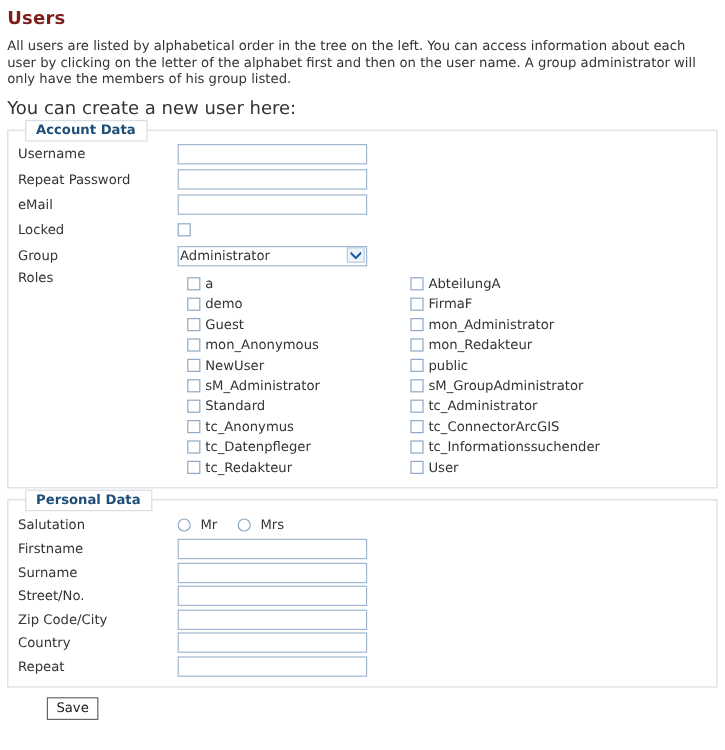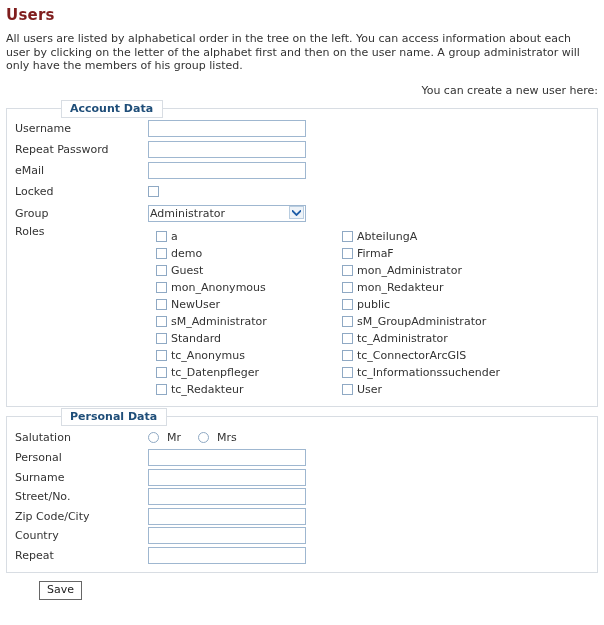--- a/index.html
+++ b/index.html
@@ -35,24 +35,23 @@
   }
   .intro {
     margin: 8px 6px 0 6px;
     font-size: 11px;
     line-height: 13.5px;
     color: #333333;
     width: 580px;
   }
   .intro-2 {
     margin: 11px 6px 0 6px;
-    font-size: 11px;
+    font-size: 15px;
     line-height: 13.5px;
     color: #333333;
-    text-align: right;
   }
 
   
   .fset {
     position: relative;
     margin: 11px 6px 0 6px;
     border: 1px solid #d8dde3;
     border-top: 1px solid #d8dde3;
     background: #ffffff;
     padding: 9px 0 8px 0;
@@ -61,21 +60,20 @@
     position: absolute;
     top: -9px;
     left: 14px;
     background: #ffffff;
     border: 1px solid #d8dde3;
     padding: 2px 9px 2px 8px;
     font-size: 11px;
     font-weight: bold;
     color: #1f4e79;
     line-height: 12px;
-    margin-left: 40px;
   }
 
   
   .row {
     display: flex;
     align-items: center;
     height: 21px;
     padding-left: 8px;
   }
   .row .lbl {
@@ -389,21 +387,21 @@
           </label>
           <label class="radio-opt">
             <span class="rdo"></span>
             <span class="rdo-lbl">Mrs</span>
           </label>
         </div>
       </div>
     </div>
 
     <div class="row" style="height:19.5px;">
-      <div class="lbl">Personal</div>
+      <div class="lbl">Firstname</div>
       <div class="ctl">
         <input class="txt" type="text" value="" style="">
       </div>
     </div>
 
     <div class="row" style="height:19.5px;">
       <div class="lbl">Surname</div>
       <div class="ctl">
         <input class="txt" type="text" value="" style="">
       </div>

